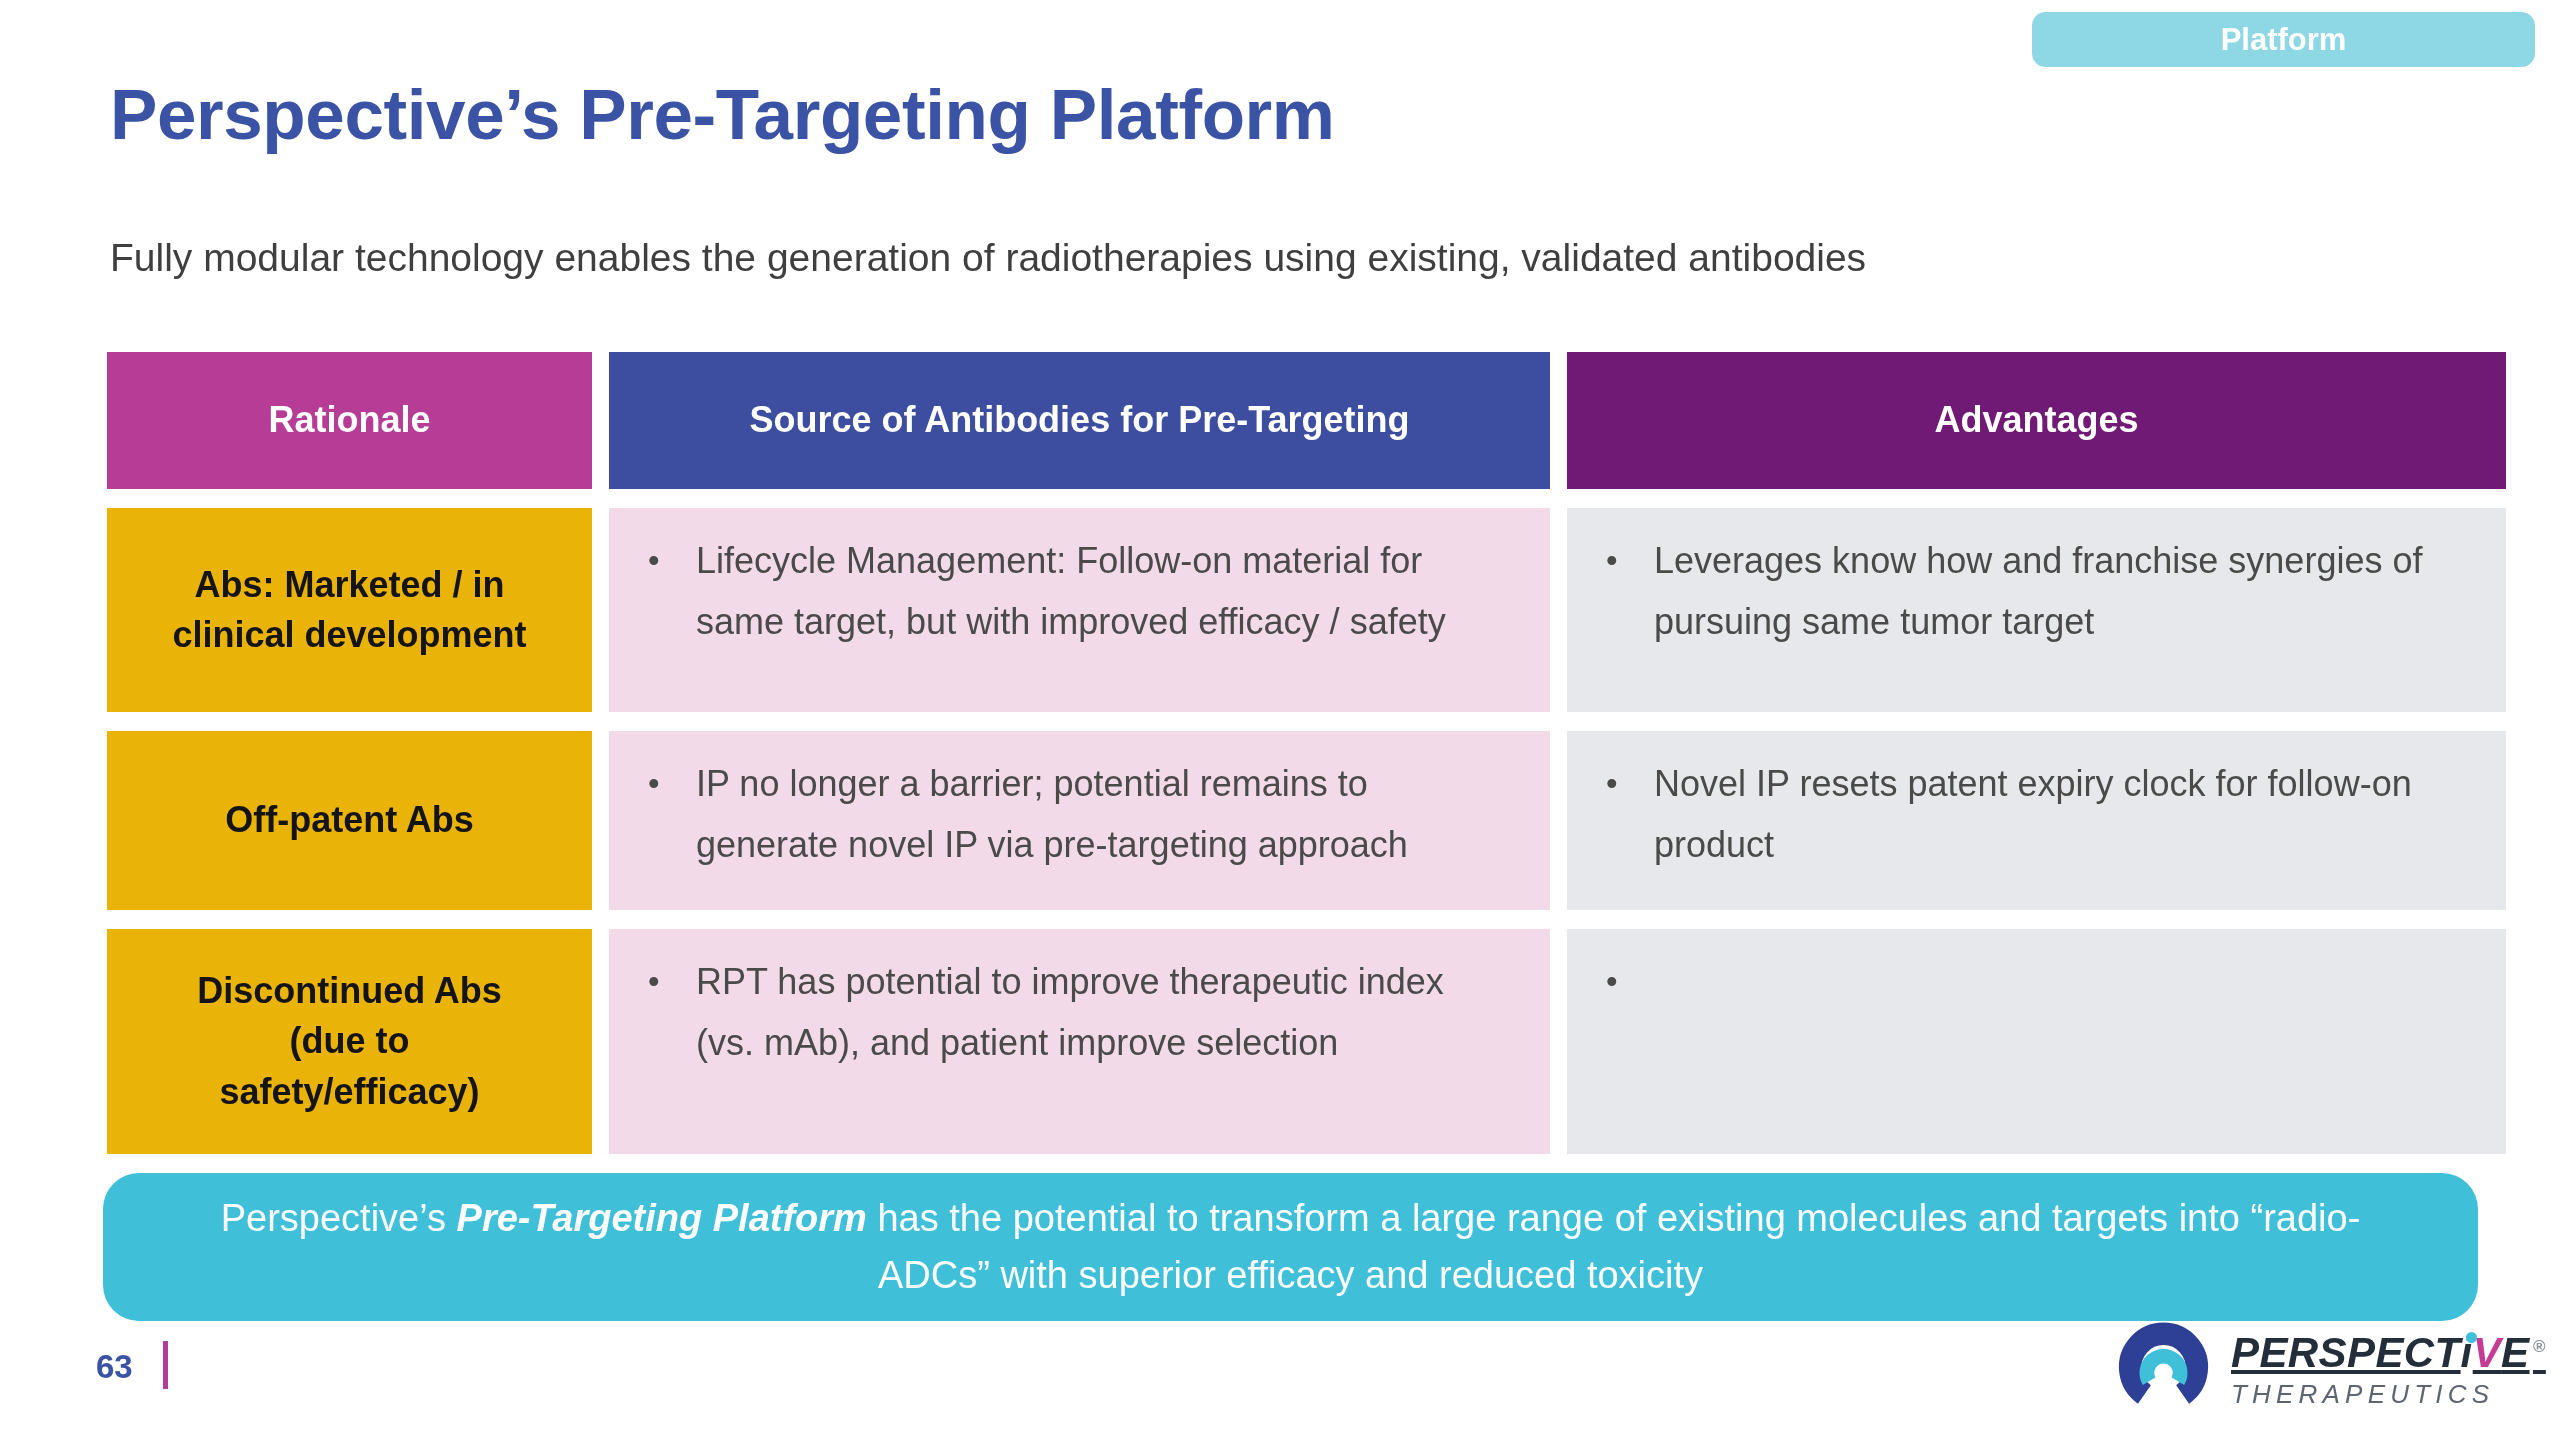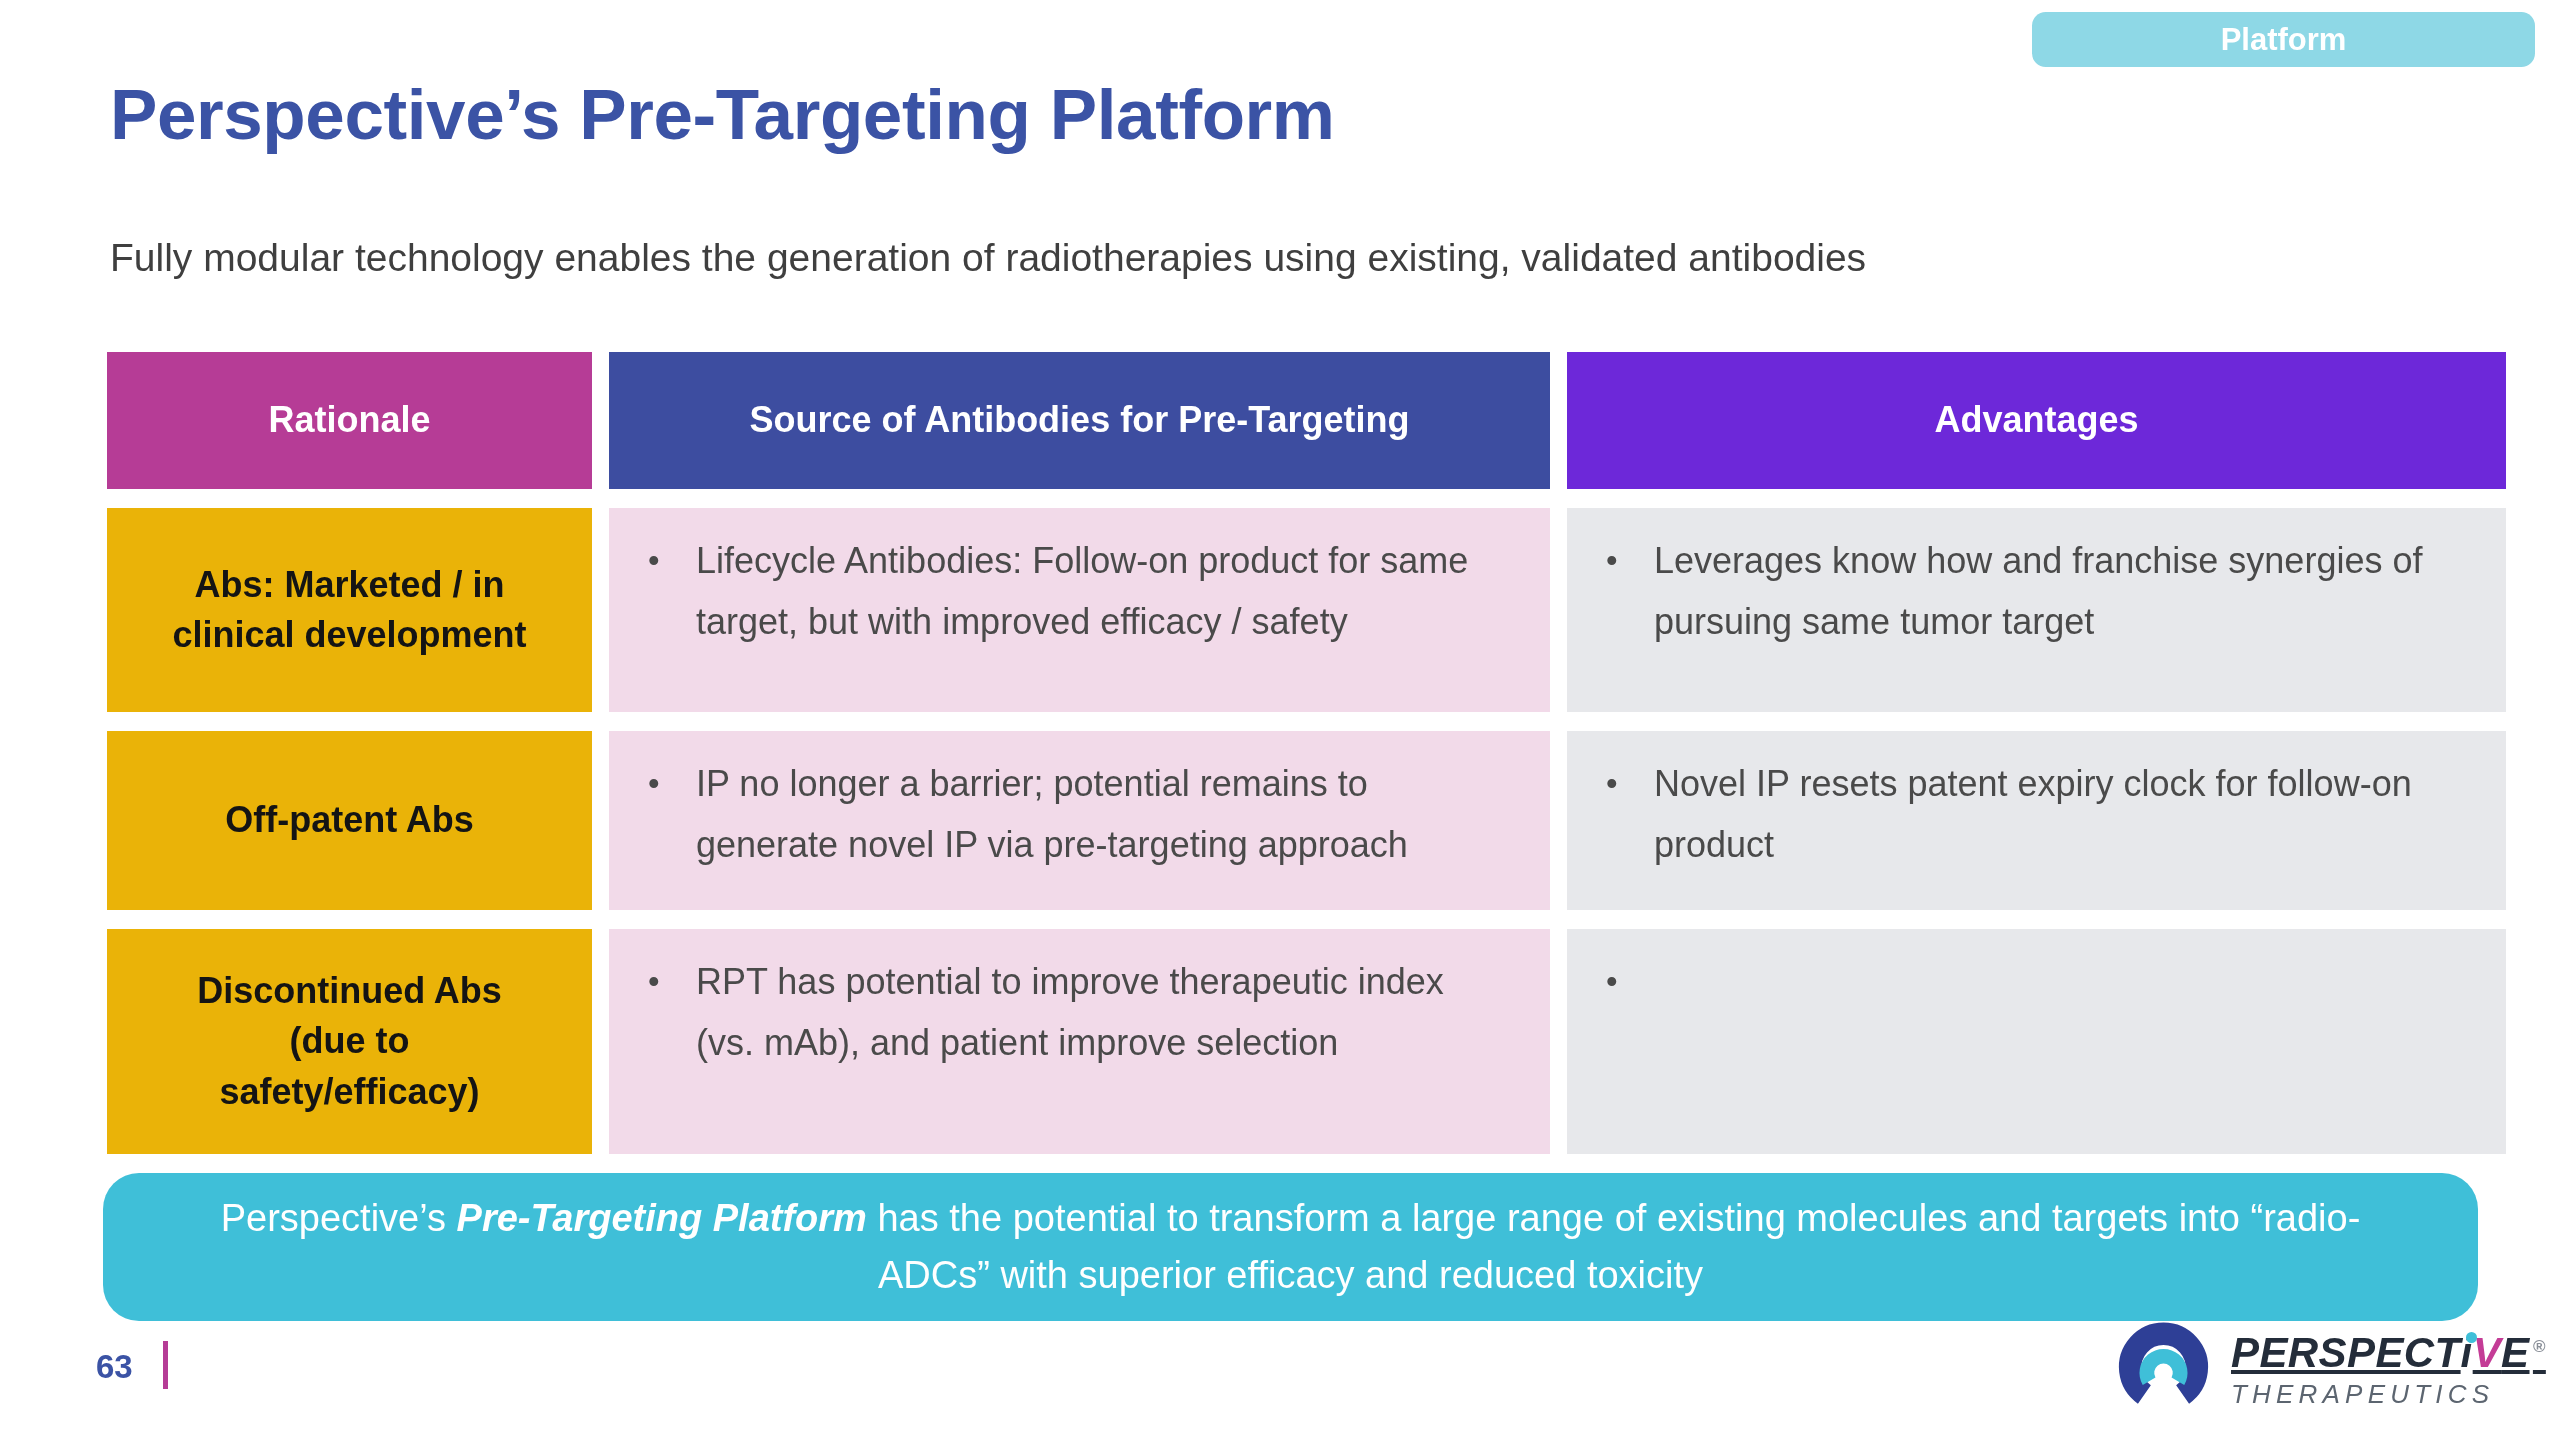--- a/index.html
+++ b/index.html
@@ -51,21 +51,21 @@
     gap: 19px 17px;
   }
   .hdr {
     display: flex; align-items: center; justify-content: center;
     color: #ffffff; font-weight: 700; font-size: 36px;
     text-align: center; line-height: 1.35;
     padding: 0 26px;
   }
   .hdr-source    { background: #3D4DA0; }
   .hdr-rationale { background: #B63C96; }
-  .hdr-advant    { background: #6d28d9; }
+  .hdr-advant    { background: #701a75; }
 
   .cell-source {
     background: #eab308;
     display: flex; align-items: center; justify-content: center;
     text-align: center;
     font-size: 36px; font-weight: 700; color: #141414;
     line-height: 1.4;
     padding: 0 50px;
   }
   .cell-bullet {
@@ -166,21 +166,21 @@
 
   <div class="ptable">
 
     <div class="hdr hdr-rationale">Rationale</div>
     <div class="hdr hdr-source">Source of Antibodies for Pre-Targeting</div>
     <div class="hdr hdr-advant">Advantages</div>
 
     <div class="cell-source">Abs: Marketed / in clinical development</div>
     <div class="cell-bullet cell-rationale">
       <span class="bullet-dot">•</span>
-      <span class="bullet-text">Lifecycle Antibodies: Follow-on product for same target, but with improved efficacy / safety</span>
+      <span class="bullet-text">Lifecycle Management: Follow-on material for same target, but with improved efficacy / safety</span>
     </div>
     <div class="cell-bullet cell-advant">
       <span class="bullet-dot">•</span>
       <span class="bullet-text">Leverages know how and franchise synergies of pursuing same tumor target</span>
     </div>
 
     <div class="cell-source">Off-patent Abs</div>
     <div class="cell-bullet cell-rationale">
       <span class="bullet-dot">•</span>
       <span class="bullet-text">IP no longer a barrier; potential remains to generate novel IP via pre-targeting approach</span>

